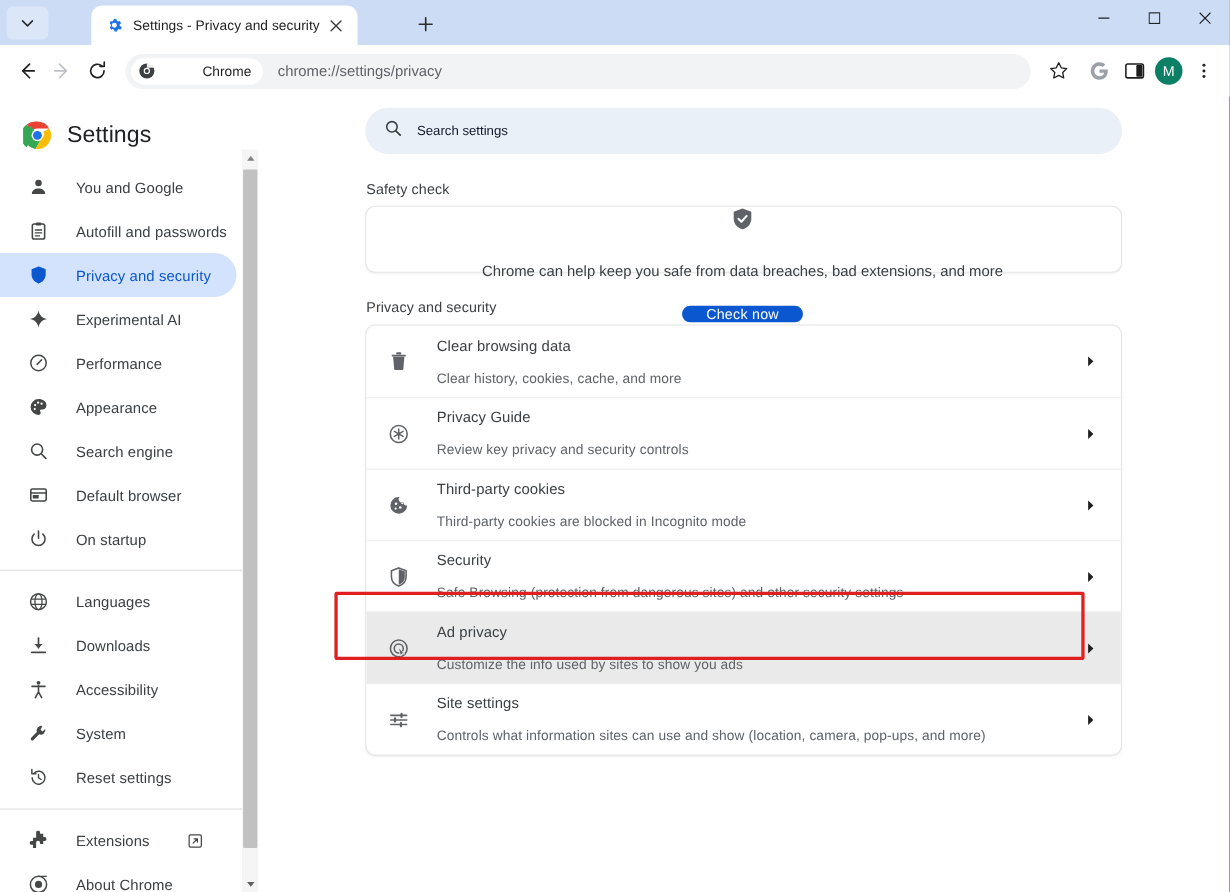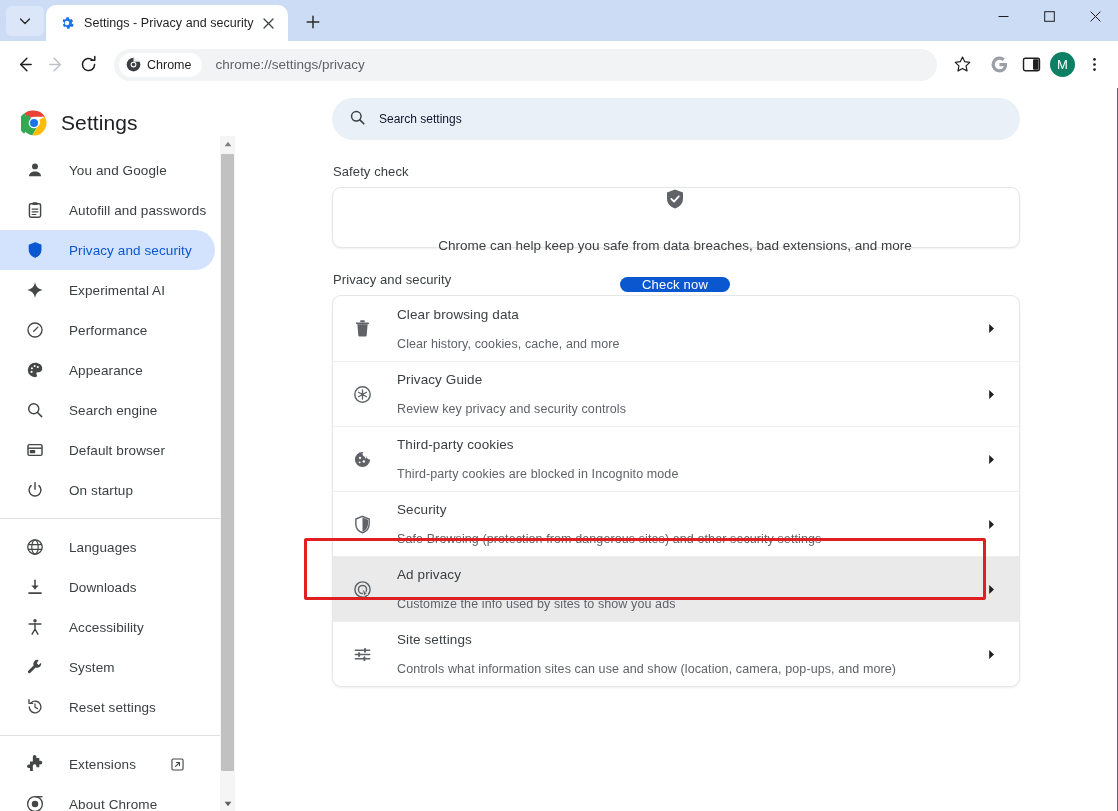--- a/index.html
+++ b/index.html
@@ -12,21 +12,21 @@
   #app {
     position: relative; width: 1118px; height: 811px;
     background: #ffffff;
     border-right: 1px solid #6b5b73;
   }
 
   
   .tabstrip {
     position: absolute; left: 0; top: 0; width: 1118px; height: 41px;
     background: #ccdcf5;
-    display: flex; align-items: flex-end;
+    display: flex; align-items: flex-end; gap: 37px;
   }
   .tabsearch {
     width: 38px; height: 30px; margin: 0 2px 5px 6px;
     border-radius: 6px; background: #dbe6f8;
     display: flex; align-items: center; justify-content: center;
     cursor: pointer;
   }
   .tab {
     height: 36px; min-width: 240px; max-width: 260px;
     background: #ffffff;
@@ -85,21 +85,21 @@
     flex: 1 1 auto; height: 32px; margin: 0 8px 0 10px;
     background: #f1f3f4; border-radius: 16px;
     display: flex; align-items: center;
     padding-left: 5px; cursor: text;
   }
   .chrome-chip {
     height: 24px; background: #ffffff; border-radius: 12px;
     display: flex; align-items: center; gap: 6px;
     padding: 0 11px 0 7px; flex: none;
   }
-  .chrome-chip-label { font-size: 12.5px; color: #1f1f1f; }
+  .chrome-chip-label { font-size: 12.5px; color: #1f1f1f; margin-left: 37px; }
   .omnibox-url {
     margin-left: 13px; font-size: 13.5px; color: #5f6368;
     white-space: nowrap; overflow: hidden;
   }
   .star {
     width: 34px; height: 32px; flex: none; margin-right: 4px;
     border-radius: 50%;
     display: flex; align-items: center; justify-content: center;
     cursor: pointer;
   }

